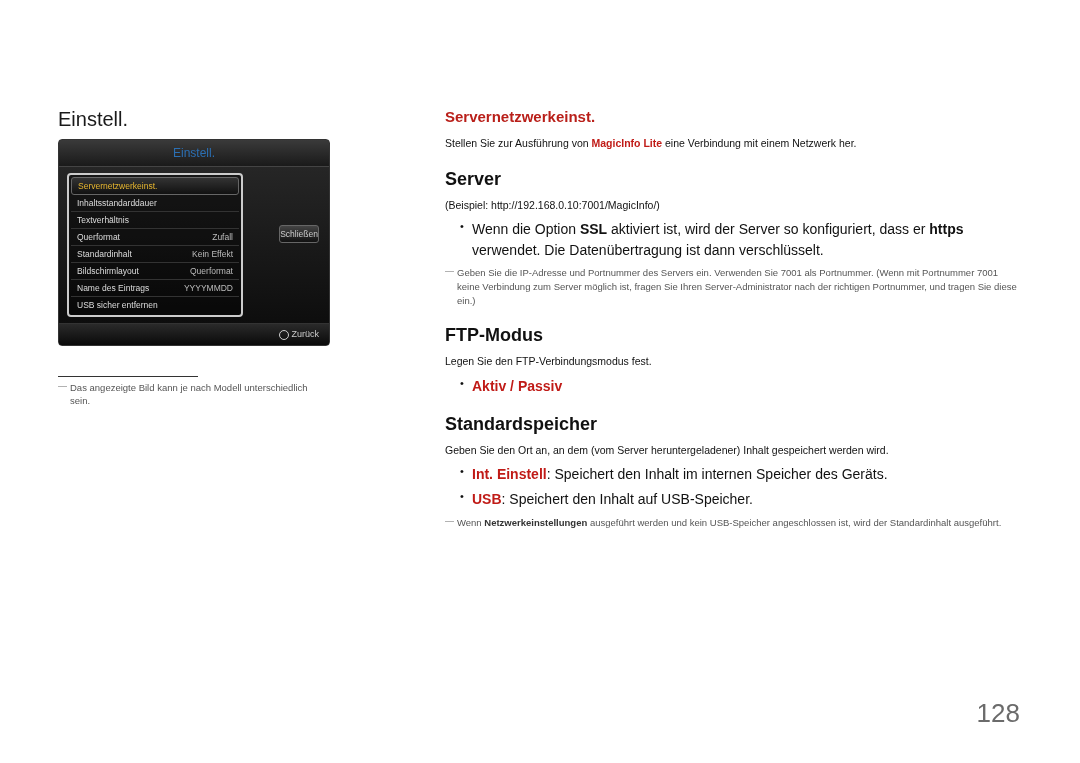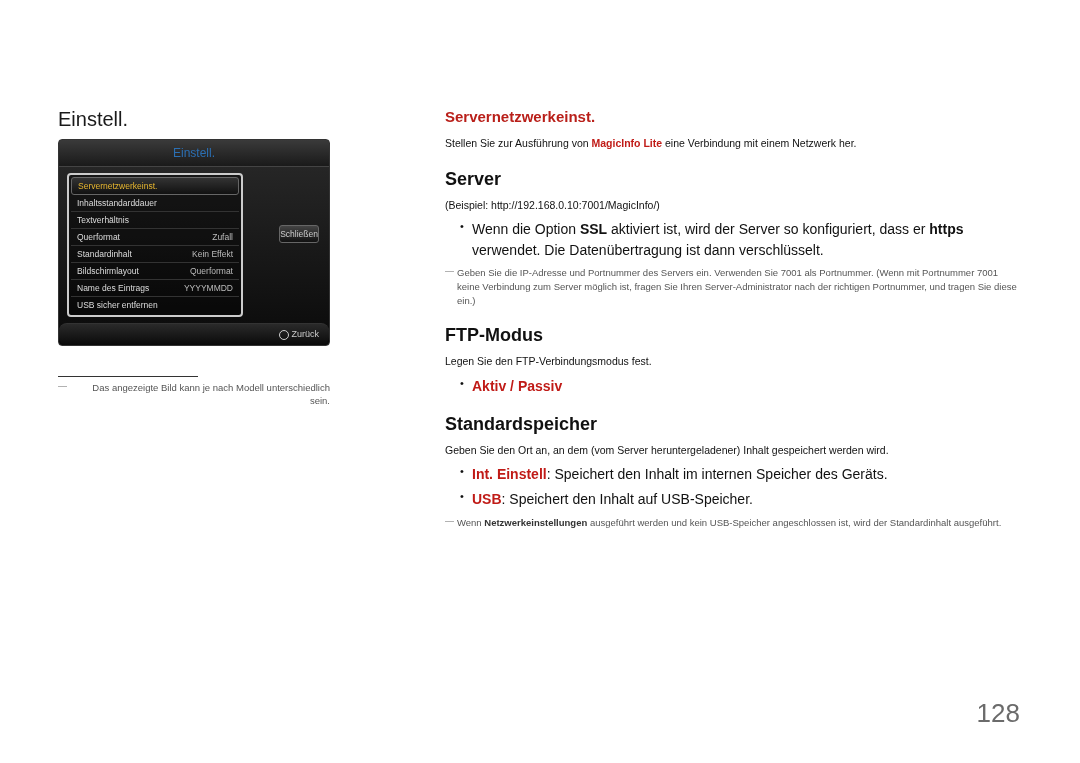--- a/index.html
+++ b/index.html
@@ -12,21 +12,21 @@
     .panel-header { text-align: center; padding: 6px 0; font-size: 12px; color: #2b6fb3; background: linear-gradient(to bottom, #3a3a3a, #1a1a1a); border-bottom: 1px solid #444; }
     .panel-body { padding: 6px 8px; position: relative; }
     .menu-box { border: 2px solid #ccc; border-radius: 4px; padding: 2px; background: rgba(0,0,0,0.4); width: 176px; }
     .menu-item { display: flex; justify-content: space-between; padding: 3px 6px; font-size: 8.5px; color: #ddd; border-bottom: 1px solid #333; }
     .menu-item:last-child { border-bottom: none; }
     .menu-item.selected { background: linear-gradient(to bottom, #333, #111); border: 1px solid #666; border-radius: 3px; }
     .menu-item.selected .mi-label { color: #e8b730; }
     .mi-label { color: #ddd; }
     .mi-value { color: #bbb; }
     .close-btn { position: absolute; right: 10px; top: 58px; background: linear-gradient(to bottom, #444, #111); border: 1px solid #666; border-radius: 3px; color: #ccc; font-size: 8.5px; padding: 3px 0; }
-    .panel-footer { text-align: right; padding: 5px 10px; font-size: 9px; color: #ccc; background: linear-gradient(to bottom, #2a2a2a, #0a0a0a); border-top: 1px solid #333; border-radius: 8px; }
+    .panel-footer { text-align: right; padding: 5px 10px; font-size: 9px; color: #ccc; background: linear-gradient(to bottom, #2a2a2a, #0a0a0a); border-top: 1px solid #333; }
     .return-icon { display: inline-block; width: 10px; height: 10px; border: 1px solid #ccc; border-radius: 50%; position: relative; vertical-align: middle; margin-right: 2px; }
     .divider-line { border: none; border-top: 1px solid #333; width: 140px; margin: 30px 0 4px 0; }
     .section-title-red { font-size: 15px; font-weight: 700; color: #b91f19; margin-bottom: 11px; }
     .body-text { font-size: 10.5px; color: #111; line-height: 1.45; margin-bottom: 6px; }
     .body-text .highlight-red { color: #c01b17; font-weight: 700; }
     .subsection { font-size: 18px; font-weight: 700; color: #111; margin-top: 18px; margin-bottom: 8px; }
     .bullet-list { margin-left: 15px; margin-bottom: 6px; }
     .bullet-item { font-size: 14px; color: #111; line-height: 1.45; margin-bottom: 5px; position: relative; padding-left: 12px; }
     .bullet-item::before { content: "•"; position: absolute; left: 0; font-size: 11px; }
     .bullet-item .highlight-red { color: #c01b17; font-weight: 700; }
@@ -79,21 +79,21 @@
               <span class="mi-label">USB sicher entfernen</span>
               <span class="mi-value"></span>
             </div>
         </div>
         <div class="close-btn">Schließen</div>
       </div>
       <div class="panel-footer"><span class="return-icon"></span><span>Zurück</span></div>
     </div>
 
     <hr class="divider-line">
-    <div class="note-line" style="margin-left:0;text-align:right;"><span>Das angezeigte Bild kann je nach Modell unterschiedlich sein.</span></div>
+    <div class="note-line" style="margin-left:0;"><span>Das angezeigte Bild kann je nach Modell unterschiedlich sein.</span></div>
   </div>
 
   <div class="right-col">
     <div class="section-title-red">Servernetzwerkeinst.</div>
 
     <p class="body-text">
       <span>Stellen Sie zur Ausführung von </span><span class="highlight-red">MagicInfo Lite</span><span> eine Verbindung mit einem Netzwerk her.</span>
     </p>
 
     <div class="subsection">Server</div>

